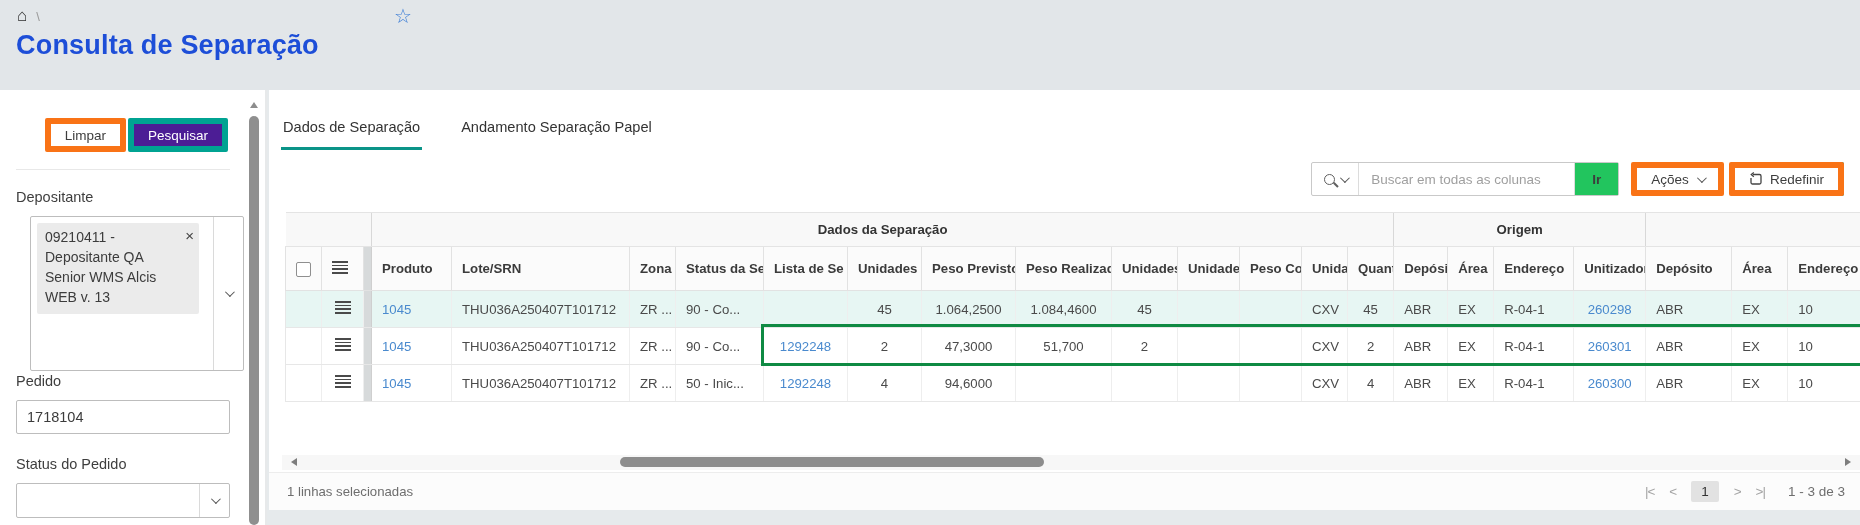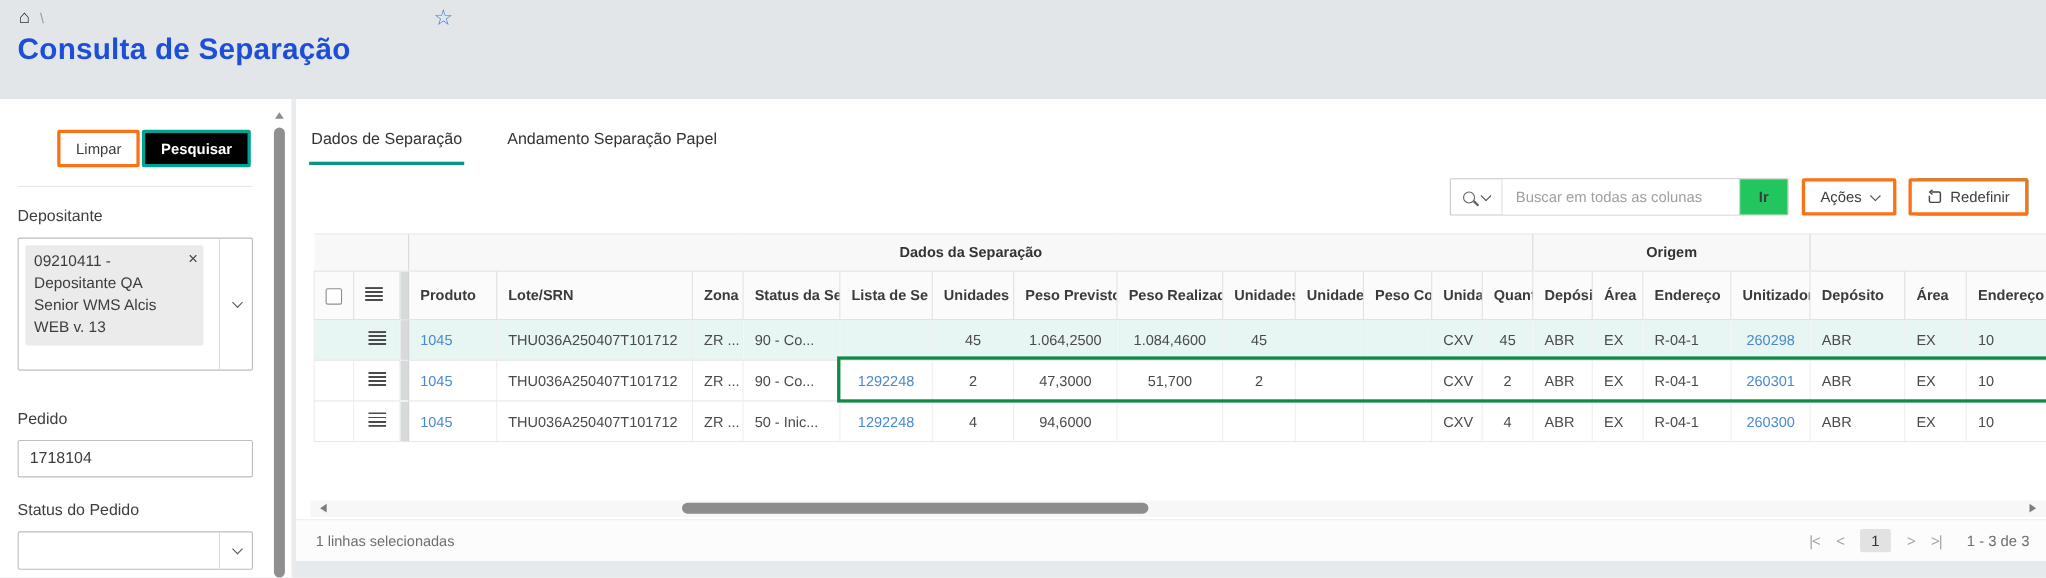--- a/index.html
+++ b/index.html
@@ -9,28 +9,28 @@
   
   .topbar { position:absolute; left:0; top:0; width:1860px; height:90px; background:#e2e6e9; }
   .crumb { position:absolute; left:17px; top:6px; font-size:14px; color:#3c3c3c; }
   .home-ic { font-size:17px; color:#2e2e2e; cursor:pointer; }
   .crumb-sep { color:#9a9a9a; margin-left:9px; font-size:13px; }
   .fav-star { position:absolute; left:394px; top:4px; font-size:20px; color:#3f7fd6; cursor:pointer; }
   .page-title { position:absolute; left:16px; top:30px; font-size:27px; font-weight:700; color:#1d4ed8; letter-spacing:.2px; }
 
   
   .sidebar { position:absolute; left:0; top:90px; width:267px; bottom:0; background:#fff; border-right:2px solid #e7e9ea; }
-  .btn { border:3px solid #f97316; background:#fff; color:#3d3d3d; font-size:13.5px;
+  .btn { border:6px solid #f97316; background:#fff; color:#3d3d3d; font-size:13.5px;
          font-family:inherit; border-radius:2px; height:34px; padding:0 14px; cursor:pointer; }
-  .btn.primary { background:#000000; border-color:#00a392; color:#fff; font-weight:700; }
+  .btn.primary { background:#4c1d95; border-color:#00a392; color:#fff; font-weight:400; }
   .side-btns { position:absolute; top:28px; right:37px; display:flex; gap:2px; }
   .side-hr { position:absolute; top:79px; left:16px; right:35px; border:0; border-top:1px solid #e8e8e8; }
   .fld-label { position:absolute; left:16px; font-size:14.5px; color:#3e3e3e; }
   .lbl-depositante { top:99px; }
-  .multiselect { position:absolute; left:16px; top:126px; width:214px; height:121px;
+  .multiselect { position:absolute; left:30px; top:126px; width:214px; height:155px;
                  border:1px solid #bdbdbd; border-radius:2px; background:#fff; }
   .ms-dd { position:absolute; right:0; top:0; bottom:0; width:30px; border-left:1px solid #dadada;
            display:flex; align-items:center; justify-content:center; cursor:pointer; }
   .chip { position:absolute; left:6px; top:6px; width:162px; background:#ebebeb; border-radius:2px;
           padding:5px 20px 6px 8px; font-size:14px; line-height:1.42; color:#3c3c3c; overflow-wrap:anywhere; }
   .chip-x { position:absolute; top:5px; right:5px; font-size:15px; color:#444; cursor:pointer; line-height:1; }
   .lbl-pedido { top:283px; }
   .text-input { position:absolute; left:16px; top:310px; width:214px; height:34px; border:1px solid #bdbdbd;
                 border-radius:2px; font-family:inherit; font-size:14.5px; color:#3c3c3c; padding:0 10px; background:#fff; }
   .lbl-status { top:366px; }

